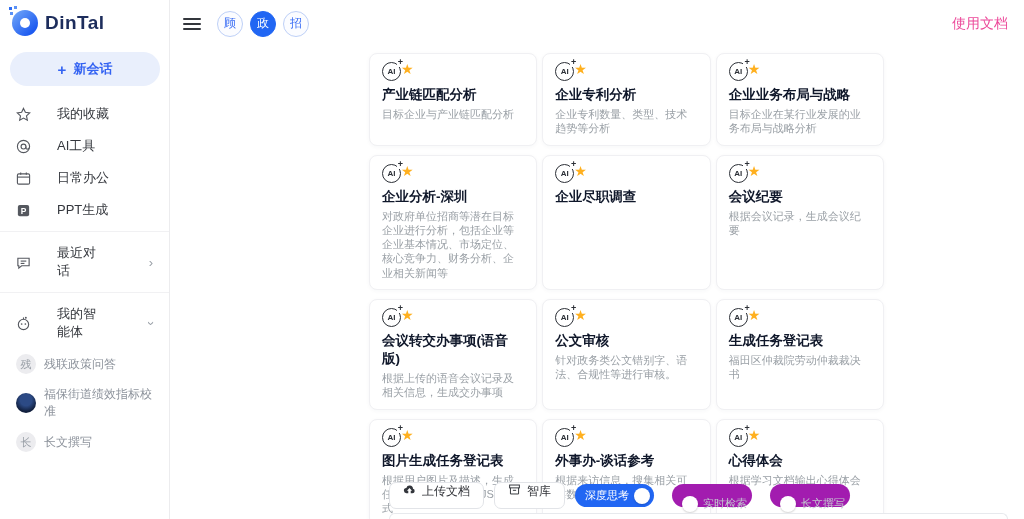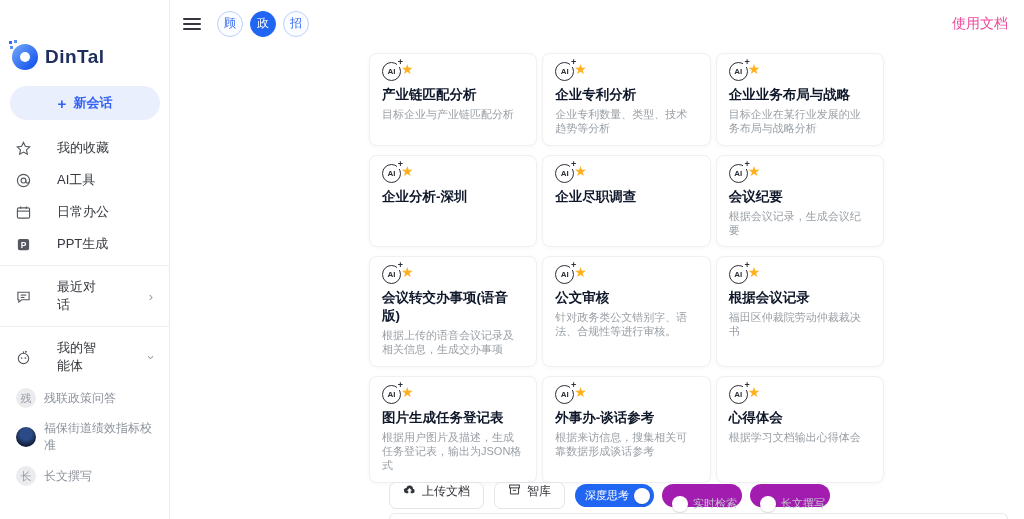--- a/index.html
+++ b/index.html
@@ -2,21 +2,21 @@
 <html><head>
 <meta charset="utf-8">
 <style>
   * { box-sizing: border-box; margin: 0; padding: 0; }
   html,body { width:1024px; height:519px; overflow:hidden; background:#fff;
     font-family:"Liberation Sans", sans-serif; }
   .app { display:flex; width:1024px; height:519px; }
 
   
   .sidebar { width:170px; min-width:170px; height:100%; border-right:1px solid #ececee; padding-top:8px; background:#fff; }
-  .logo { display:flex; align-items:center; gap:7px; padding:2px 14px 12px 12px;margin-top:34px; }
+  .logo { display:flex; align-items:center; gap:7px; padding:2px 14px 12px 12px; }
   .logo-mark { width:26px; height:26px; border-radius:50%;
     background:linear-gradient(135deg,#6ba1f8 10%,#1e5bf0 80%); position:relative; }
   .logo-mark::before { content:""; position:absolute; left:8px; top:8px; width:10px; height:10px;
     border-radius:50%; background:#fff; }
   .logo-mark::after { content:""; position:absolute; left:-3px; top:-3px; width:3px; height:3px;
     background:#2f6ef4; box-shadow:5px -1px 0 #5b92f6, 1px 5px 0 #5b92f6; }
   .logo-text { font-size:19px; font-weight:bold; color:#1d2d5c; letter-spacing:.5px; }
 
   .new-chat { margin:4px 10px 12px 10px; width:150px; height:34px; border:none; cursor:pointer;
     border-radius:17px; background:#e9effc; color:#3463f2; font-size:13px; font-weight:bold;
@@ -219,20 +219,21 @@
           <div class="card-title">企业业务布局与战略</div>
           <div class="card-desc">目标企业在某行业发展的业务布局与战略分析</div>
         </div>
 
         <div class="card">
           <div class="card-top">
             <span class="ai-badge">AI</span>
             <span class="card-star">★</span>
           </div>
           <div class="card-title">企业分析-深圳</div>
+          <div class="card-desc">对政府单位招商等潜在目标企业进行分析，包括企业等企业基本情况、市场定位、核心竞争力、财务分析、企业相关新闻等</div>
         </div>
 
         <div class="card">
           <div class="card-top">
             <span class="ai-badge">AI</span>
             <span class="card-star">★</span>
           </div>
           <div class="card-title">企业尽职调查</div>
         </div>
 
@@ -261,21 +262,21 @@
           </div>
           <div class="card-title">公文审核</div>
           <div class="card-desc">针对政务类公文错别字、语法、合规性等进行审核。</div>
         </div>
 
         <div class="card">
           <div class="card-top">
             <span class="ai-badge">AI</span>
             <span class="card-star">★</span>
           </div>
-          <div class="card-title">根据会议记录</div>
+          <div class="card-title">生成任务登记表</div>
           <div class="card-desc">福田区仲裁院劳动仲裁裁决书</div>
         </div>
 
         <div class="card">
           <div class="card-top">
             <span class="ai-badge">AI</span>
             <span class="card-star">★</span>
           </div>
           <div class="card-title">图片生成任务登记表</div>
           <div class="card-desc">根据用户图片及描述，生成任务登记表，输出为JSON格式</div>
@@ -309,21 +310,21 @@
         <span>上传文档</span>
       </button>
       <button class="tool-btn">
         <svg viewBox="0 0 16 16" fill="none" stroke="currentColor" stroke-width="1.2">
             <rect x="2" y="2.5" width="12" height="3.5"></rect>
             <path d="M3 6v7.5h10V6"></path>
             <line x1="6" y1="9" x2="10" y2="9"></line>
           </svg>
         <span>智库</span>
       </button>
-      <div style="display:flex;gap:8px;align-items:center;">
+      <div style="display:flex;gap:18px;align-items:center;">
 
           <span class="toggle on">
             <span>深度思考</span>
             <span class="knob"></span>
           </span>
 
           <span class="toggle">
             <span>实时检索</span>
             <span class="knob"></span>
           </span>

